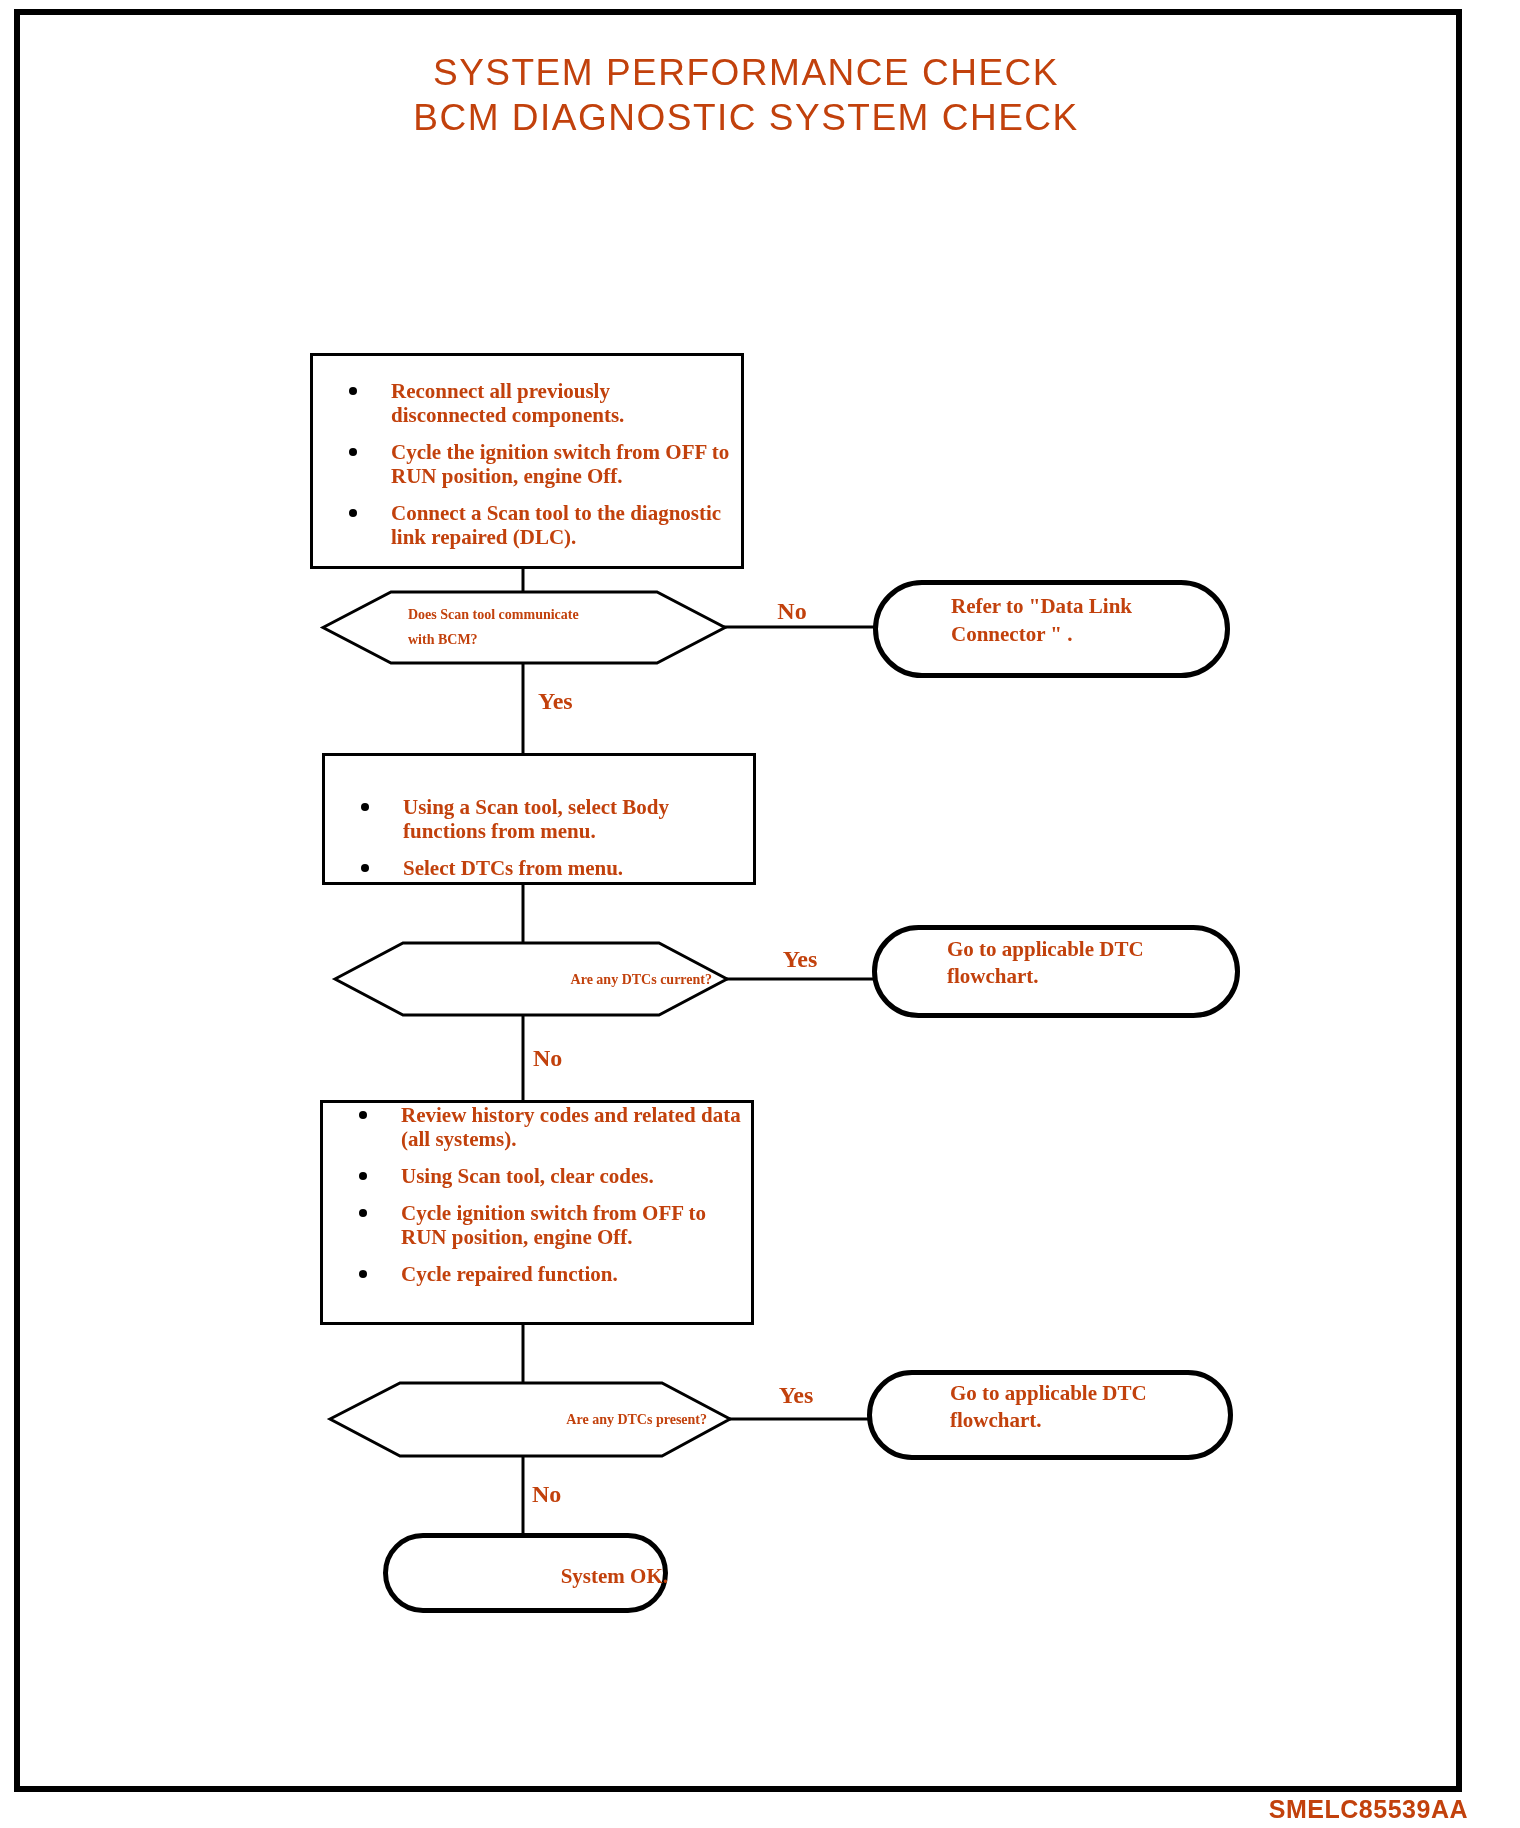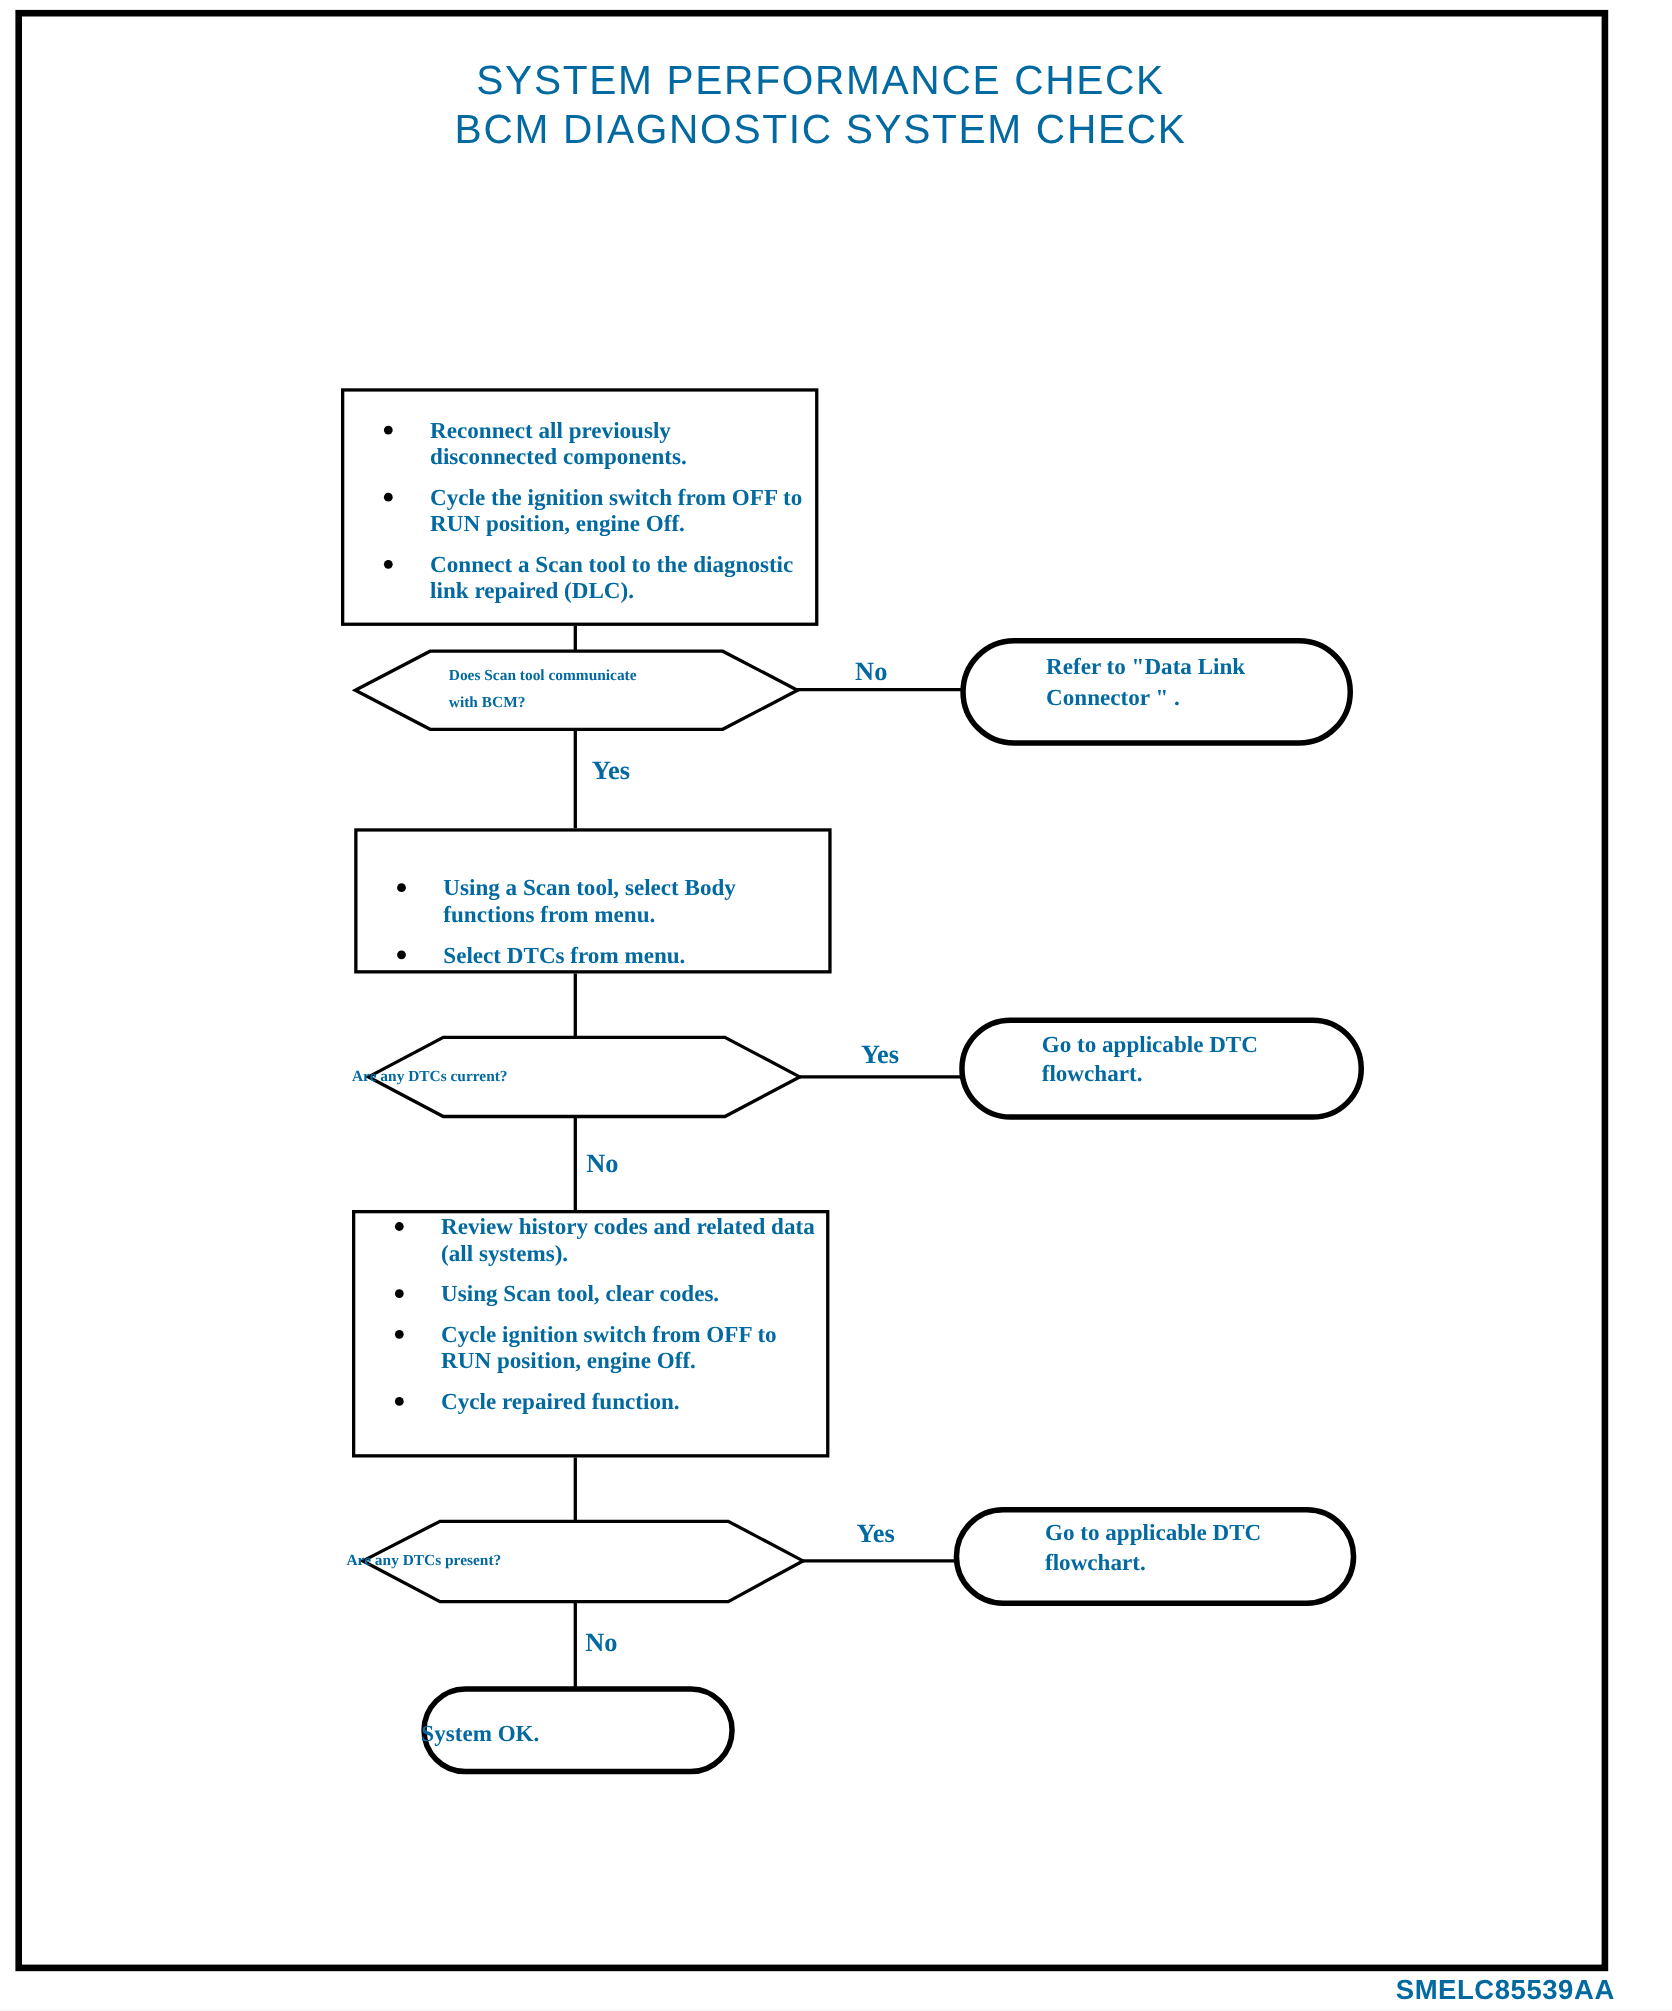--- a/index.html
+++ b/index.html
@@ -1,21 +1,21 @@
 <!DOCTYPE html>
 <html><head>
 <meta charset="utf-8">
 <style>
   html,body{margin:0;padding:0;background:#e8e8e8;}
   .page{
     position:relative;
     width:1520px;height:1828px;
     background:#ffffff;
     font-family:"Liberation Serif", serif;
-    color:#0369a1;
+    color:#c2410c;
     overflow:hidden;
   }
   .border-frame{
     position:absolute;
     left:14px;top:9px;
     width:1448px;height:1783px;
     border:6px solid #000;
     box-sizing:border-box;
   }
   .title{
@@ -86,21 +86,21 @@
   }
   .footer-code{
     position:absolute;
     top:1795px;
     right:52px;
     font-family:"Liberation Sans", sans-serif;
     font-size:25px;
     font-weight:bold;
     letter-spacing:0.5px;
   }
-  .centered{text-align:left;}
+  .centered{text-align:right;}
 </style>
 </head>
 <body>
 
 <div class="page">
 
   <div class="border-frame"></div>
 
   <div class="title">
     <div>SYSTEM PERFORMANCE CHECK</div>

